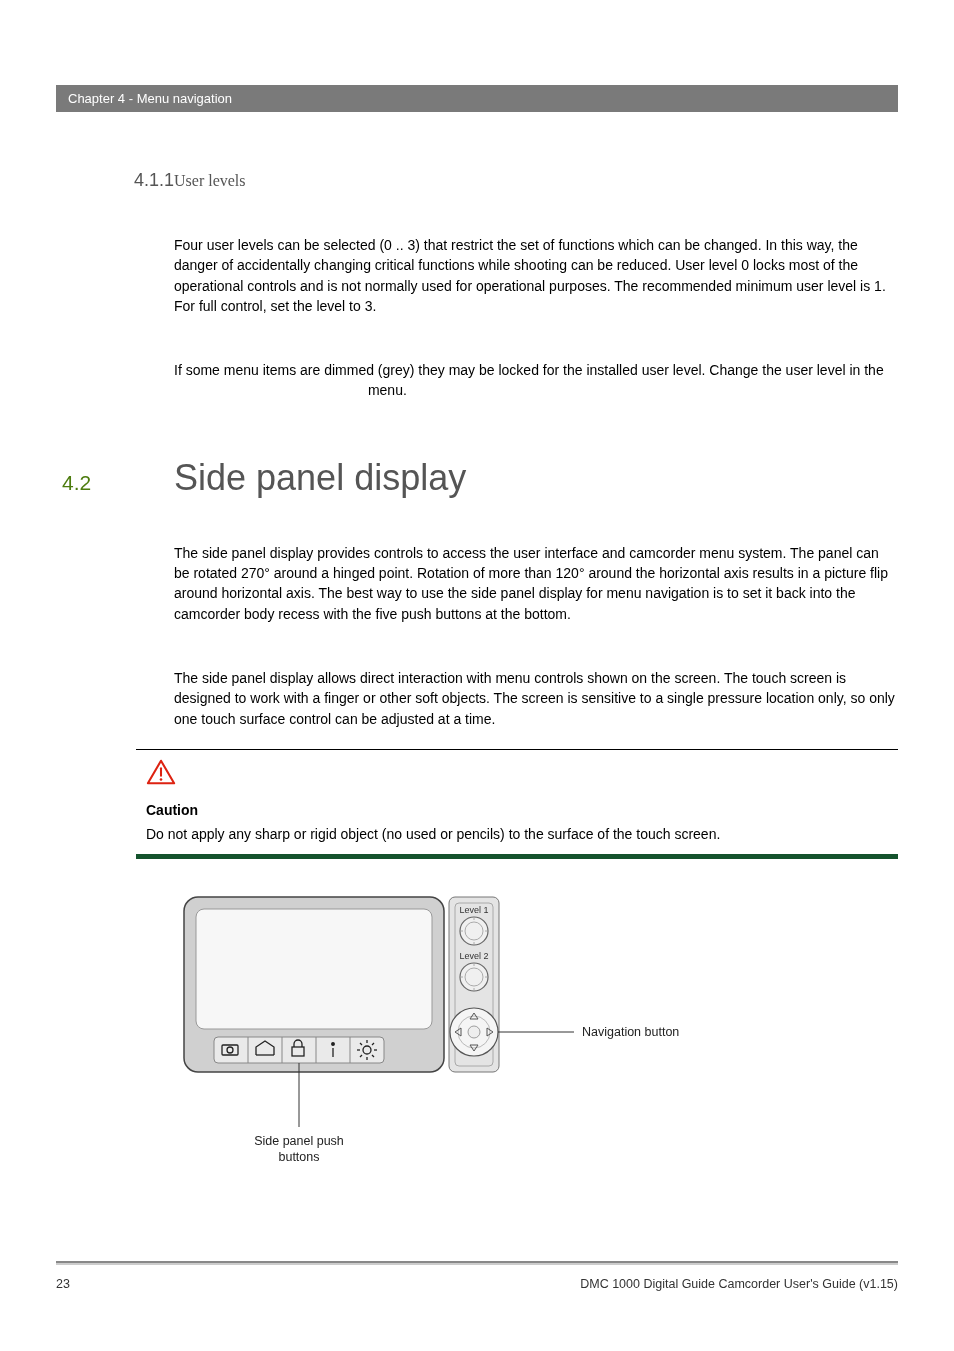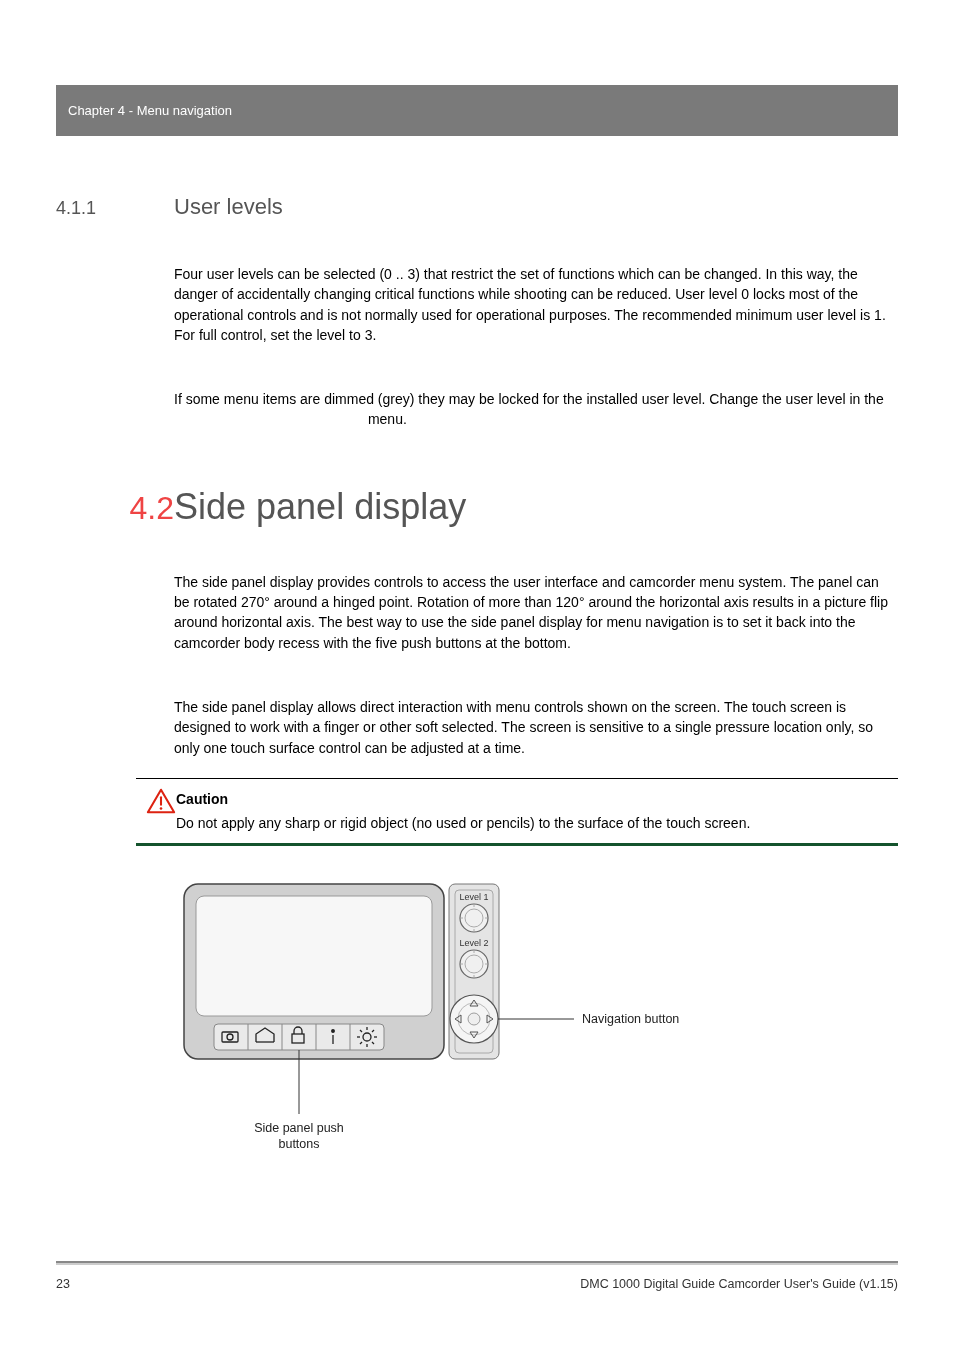--- a/index.html
+++ b/index.html
@@ -11,61 +11,63 @@
     color: #000;
     position: relative;
   }
   .page {
     padding: 85px 56px 0 56px;
   }
   .chapter-bar {
     background: #7a7a7a;
     color: #fff;
     font-size: 13px;
-    padding: 18px 12px;
+    padding: 6px 12px;
     margin-bottom: 58px;
   }
   .section-row {
     display: flex;
     align-items: baseline;
     margin-bottom: 18px;
   }
   .sec-num {
     width: 118px;
     flex-shrink: 0;
-    text-align: left;
+    text-align: right;
   }
   .sec-num-minor { font-size: 18px; color: #555; }
-  .sec-title-minor { font-size: 22px; color: #555; }
+  .sec-title-minor { font-size: 16px; color: #555; font-family: Liberation Serif, serif; }
   .sec-num-major {
-    font-size: 32px;
-    color: #ef4444;
+    font-size: 21px;
+    color: #4d7c0f;
     width: 118px;
     flex-shrink: 0;
-    text-align: right;
+    text-align: left;
     padding-left: 6px;
   }
   .sec-title-major { font-size: 36px; color: #555; }
   .body-block {
     margin-left: 118px;
     margin-right: 0;
     font-size: 14px;
     line-height: 1.45;
     margin-bottom: 16px;
   }
   .body-block p { margin-bottom: 14px; margin-top: 44px; }
   .major-spacer { height: 40px; }
   .caution-box {
     margin-left: 80px;
     border-top: 1px solid #000;
-    border-bottom: 3px solid #14532d;
+    border-bottom: 5px solid #14532d;
     padding: 10px 0 10px 10px;
     display: flex;
+    gap: 14px;
     margin-top: 20px;
     margin-bottom: 28px;
+    flex-direction: column;
   }
   .caution-icon {
     width: 30px; height: 28px; flex-shrink: 0;
     margin-top: -2px;
   }
   .caution-text { font-size: 14px; line-height: 1.45; flex: 1; }
   .caution-label { font-weight: bold; display: block; margin-bottom: 4px; }
   .figure-wrap {
     margin-left: 118px;
     margin-top: 18px;
@@ -111,21 +113,21 @@
 
   <div class="major-spacer"></div>
 
   <div class="section-row">
     <div class="sec-num-major">4.2</div>
     <div class="sec-title-major">Side panel display</div>
   </div>
 
   <div class="body-block">
     <p>The side panel display provides controls to access the user interface and camcorder menu system. The panel can be rotated 270° around a hinged point. Rotation of more than 120° around the horizontal axis results in a picture flip around horizontal axis. The best way to use the side panel display for menu navigation is to set it back into the camcorder body recess with the five push buttons at the bottom.</p>
-    <p>The side panel display allows direct interaction with menu controls shown on the screen. The touch screen is designed to work with a finger or other soft selected. The screen is sensitive to a single pressure location only, so only one touch surface control can be adjusted at a time.</p>
+    <p>The side panel display allows direct interaction with menu controls shown on the screen. The touch screen is designed to work with a finger or other soft objects. The screen is sensitive to a single pressure location only, so only one touch surface control can be adjusted at a time.</p>
   </div>
 
   <div class="caution-box">
     <svg class="caution-icon" viewBox="0 0 32 28">
       <polygon points="16,2 30,26 2,26" fill="none" stroke="#d21" stroke-width="2.2" stroke-linejoin="round"></polygon>
       <line x1="16" y1="10" x2="16" y2="18" stroke="#d21" stroke-width="2.2" stroke-linecap="round"></line>
       <circle cx="16" cy="22" r="1.4" fill="#d21"></circle>
     </svg>
     <div class="caution-text">
       <span class="caution-label">Caution</span>

